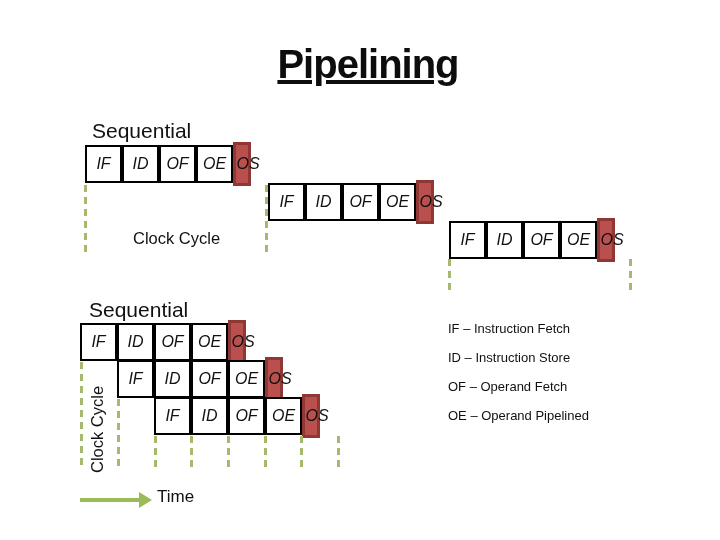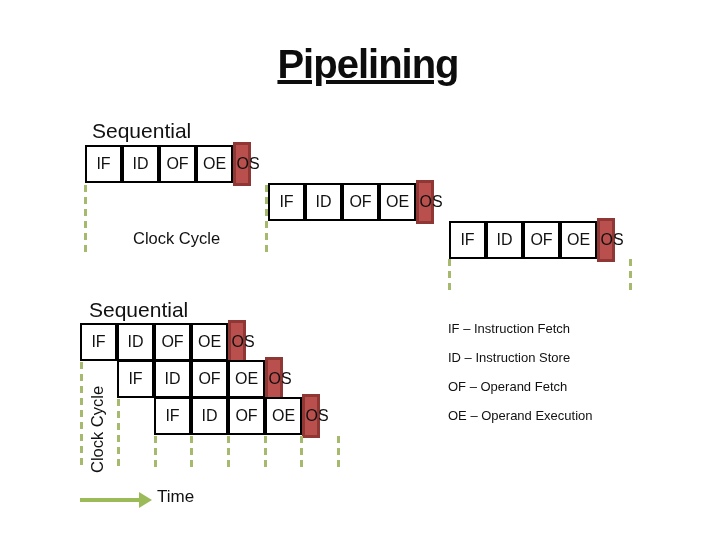--- a/index.html
+++ b/index.html
@@ -9,21 +9,21 @@
   }
   .title{
     position:absolute;top:42px;left:8px;width:720px;text-align:center;
     font-size:40px;font-weight:bold;letter-spacing:-1px;color:#0d0d0d;text-decoration:underline;
   }
   .sec-label{position:absolute;font-size:21px;color:#111;}
   .stage-row{position:absolute;display:flex;align-items:center;height:38px;}
   .cell{
     box-sizing:border-box;width:37px;height:38px;border:2px solid #000;
     background:#fff;display:flex;align-items:center;justify-content:center;
-    font-size:16px;color:#111;flex:0 0 auto;
+    font-size:16px;color:#111;flex:0 0 auto;font-style:italic;
   }
   .cell.hl{
     width:16px;height:44px;margin-top:-3px;margin-bottom:-3px;
     background:var(--hl-fill,#b9504d);border:3px solid var(--hl-border,#8f3734);padding-left:12px;
   }
   .vdash{
     position:absolute;width:3px;
     background:repeating-linear-gradient(to bottom,var(--dash,#a6ba6d) 0 7px,transparent 7px 12px);
   }
   .clock-label{position:absolute;font-size:16.5px;color:#111;}
@@ -116,16 +116,16 @@
   <div class="clock-vert">Clock Cycle</div>
 
   <div class="time-line"></div>
   <div class="time-head"></div>
   <div class="time-label">Time</div>
 
   <ul class="legend">
     <li>IF – Instruction Fetch</li>
     <li>ID – Instruction Store</li>
     <li>OF – Operand Fetch</li>
-    <li>OE – Operand Execution</li>
+    <li>OE – Operand Pipelined</li>
   </ul>
 
 </div>
 
 </body></html>

